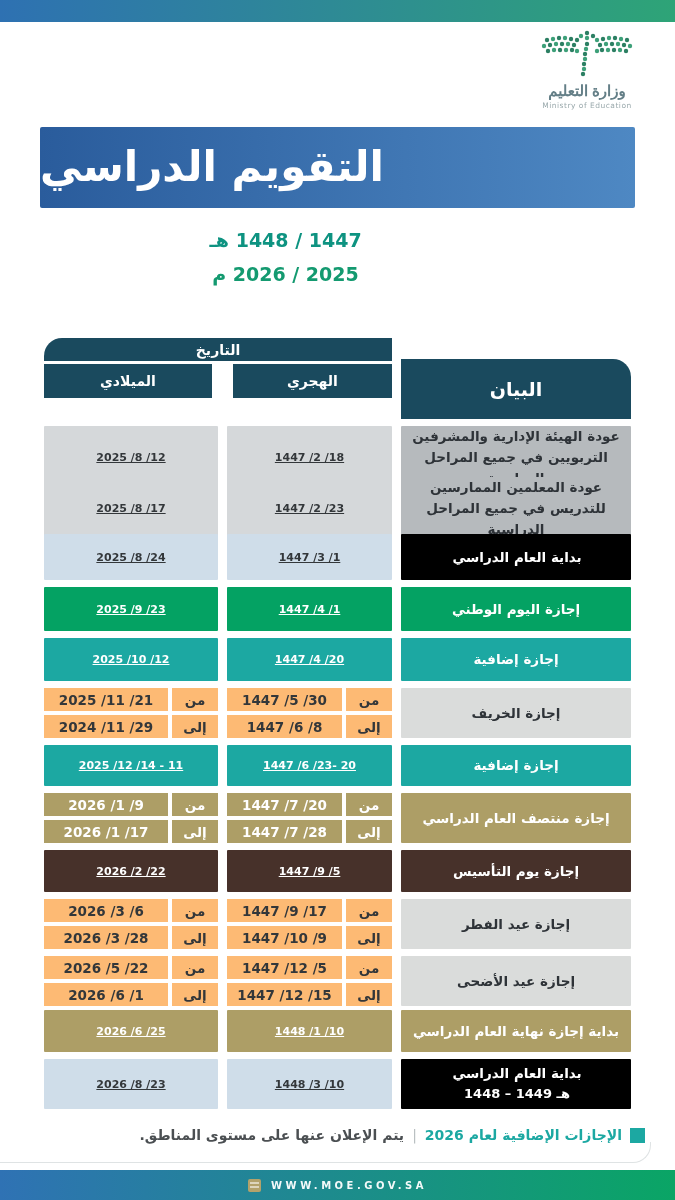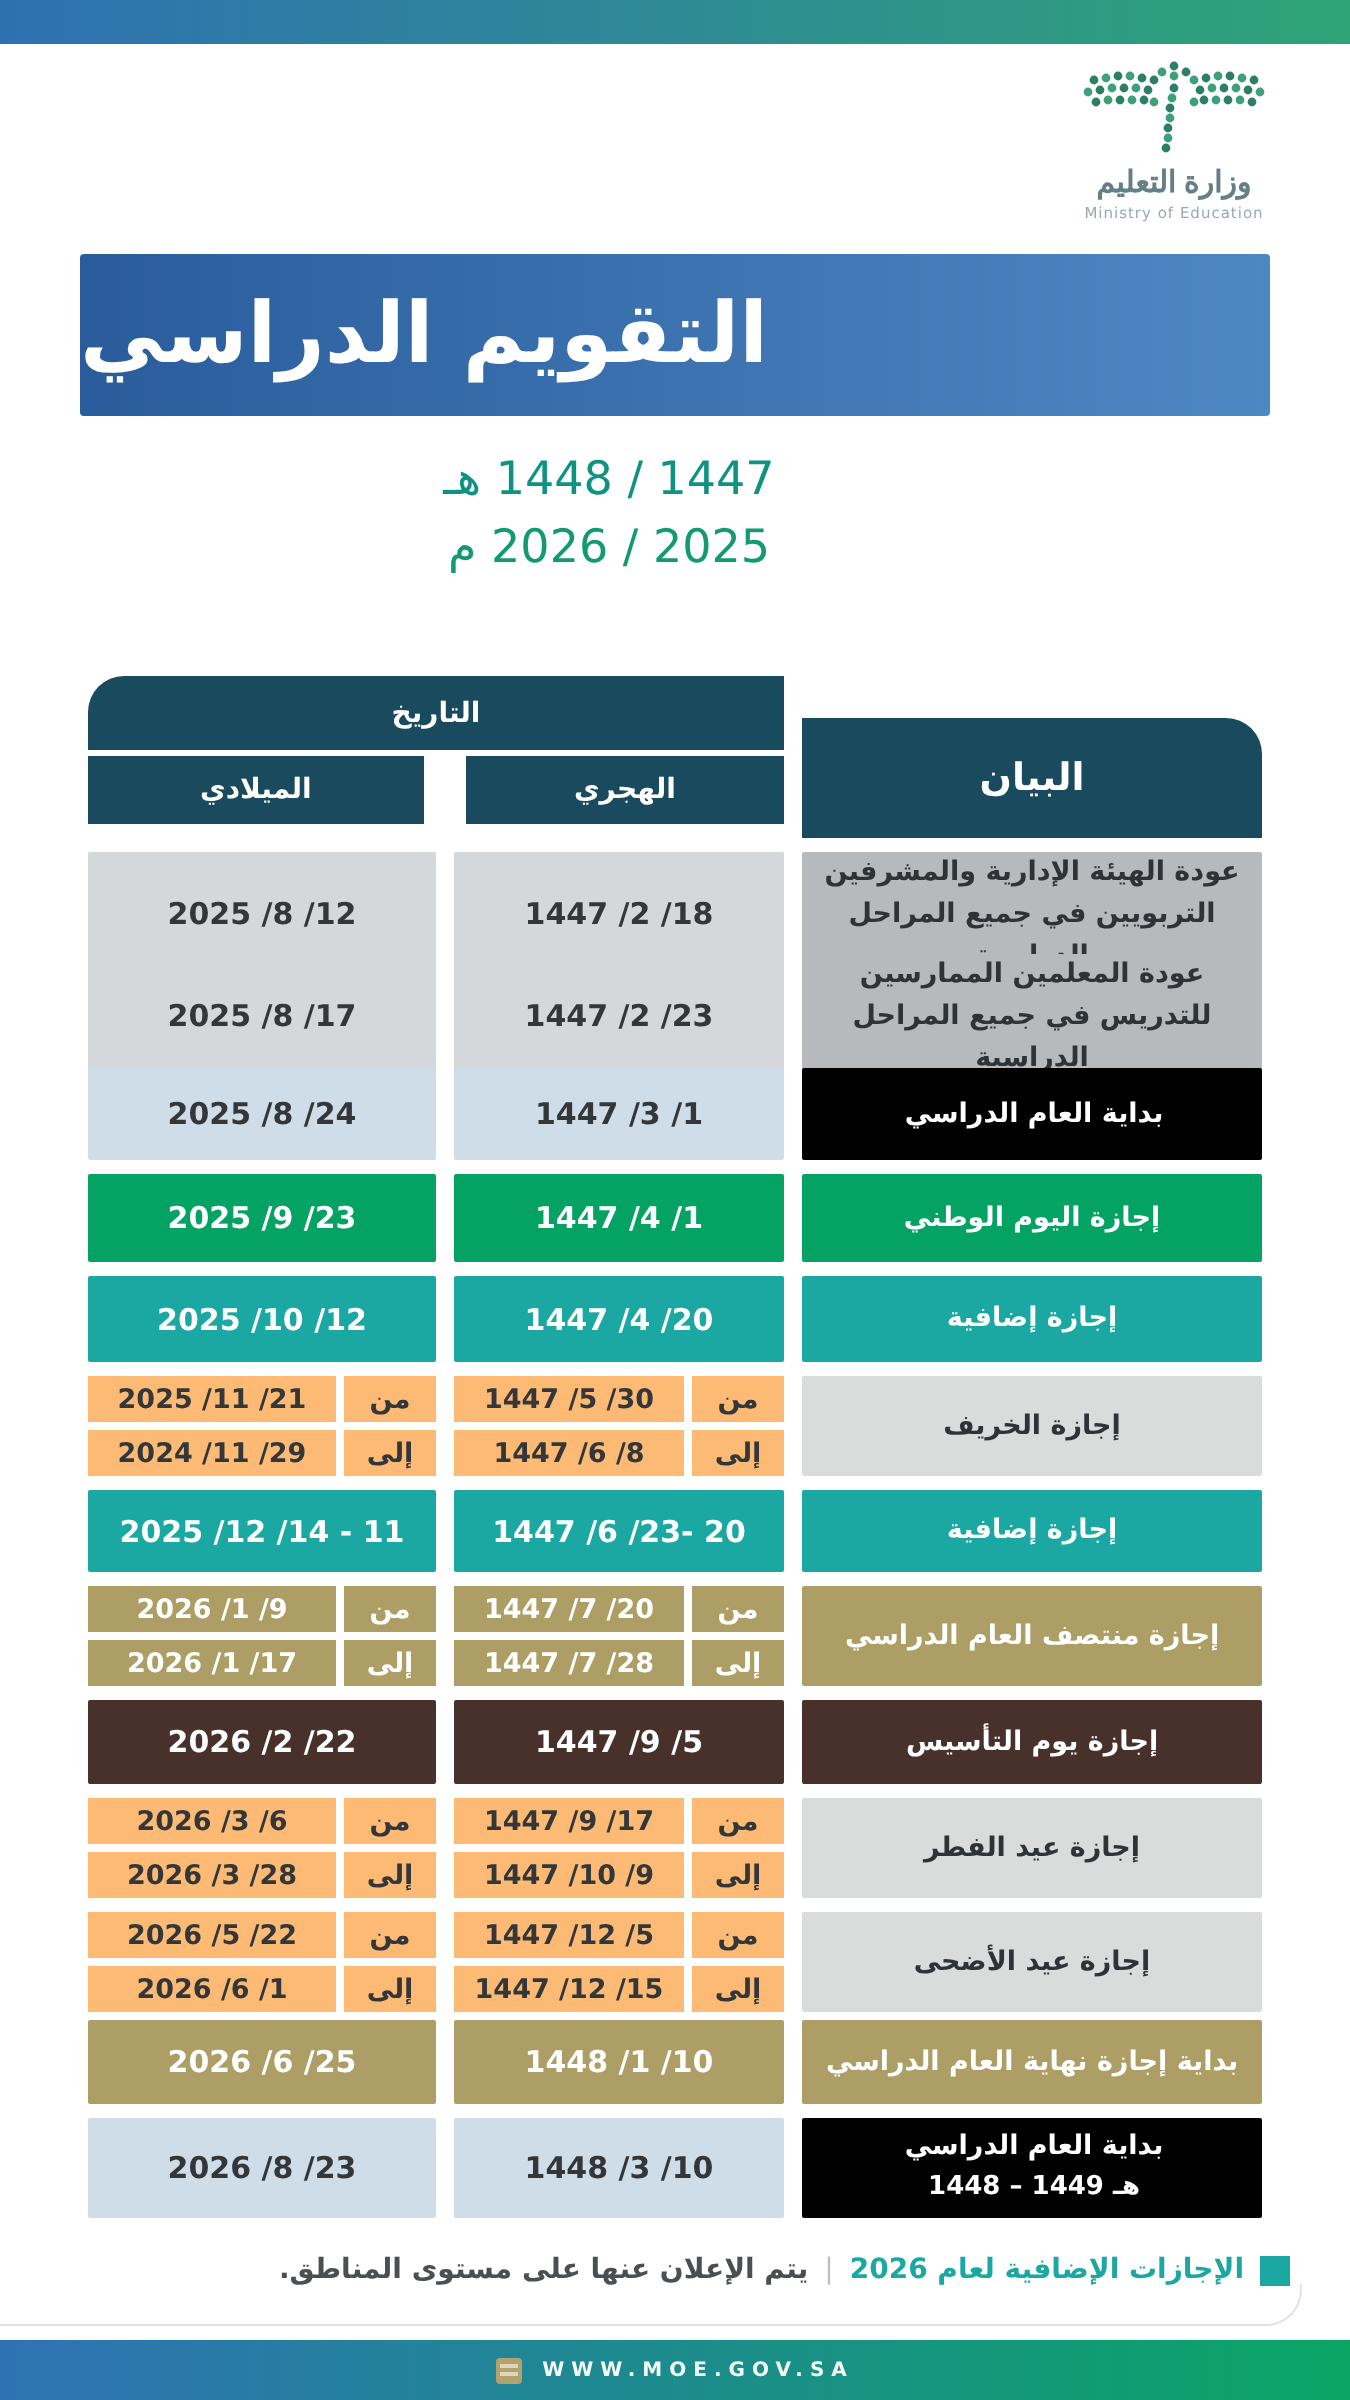--- a/index.html
+++ b/index.html
@@ -21,38 +21,38 @@
     border-right:1.5px solid #dfe3e4;border-bottom:1.5px solid #dfe3e4;border-bottom-right-radius:18px;}
   
   .logo{position:absolute;top:30px;right:28px;width:120px;text-align:center;}
   .logo svg{display:block;margin:0 auto;}
   .logo-ar{font-size:15px;font-weight:bold;color:#647f87;margin-top:2px;font-family:Liberation Serif, serif;}
   .logo-en{font-size:7.5px;color:#9aa9ac;letter-spacing:.5px;margin-top:1px;}
   
   .banner{position:absolute;left:40px;top:127px;width:595px;height:81px;
     background:linear-gradient(90deg,#2a5c9c 0%,#4e88c3 100%);
     color:#ffffff;font-size:42px;font-weight:bold;text-align:left;line-height:80px;border-radius:2px;}
-  .years{position:absolute;left:52px;top:223px;width:505px;text-align:center;direction:rtl;
-    font-weight:normal;font-size:23px;line-height:34px;}
+  .years{position:absolute;left:33px;top:223px;width:505px;text-align:center;direction:rtl;
+    font-weight:bold;font-size:19px;line-height:34px;}
   .years .hijri-years{color:#0e9381;}
   .years .greg-years{color:#149a70;}
   
   .cal{position:absolute;left:44px;top:338px;width:587px;direction:rtl;}
   .thead{display:grid;grid-template-columns:230px 165px 174px;column-gap:9px;margin-bottom:7px;}
   .hd{background:#1a4a5e;color:#fff;font-weight:bold;display:flex;align-items:center;justify-content:center;}
   .bayan-head{height:60px;font-size:19px;border-top-right-radius:18px;margin-top:21px;}
   .dates-head{grid-column:2/4;}
-  .tarikh-bar{height:37px;font-size:14px;border-top-left-radius:18px;margin-bottom:3px;}
+  .tarikh-bar{height:23px;font-size:14px;border-top-left-radius:18px;margin-bottom:3px;}
   .subhead{display:flex;gap:9px;height:34px;}
   .sub-hijri{width:165px;font-size:14px;margin-left:12px;}
   .sub-miladi{width:174px;font-size:14px;}
   .row{display:grid;grid-template-columns:230px 165px 174px;column-gap:9px;margin-bottom:7px;}
   .cell{display:flex;align-items:center;justify-content:center;text-align:center;border-radius:1px;}
   .bayan{font-weight:bold;font-size:13.5px;line-height:1.55;padding:0 10px;}
-  .date{font-weight:bold;font-size:15px;direction:ltr;}
+  .date{font-weight:bold;font-size:11px;direction:ltr;text-decoration:underline;}
   .rangecol{display:block;border-radius:0;background:transparent !important;}
   .mini{display:flex;gap:4px;height:23px;}
   .mini + .mini{margin-top:4px;}
   .lbl{width:46px;display:flex;align-items:center;justify-content:center;font-weight:bold;font-size:13.5px;}
   .mdate{flex:1;display:flex;align-items:center;justify-content:center;font-weight:bold;font-size:13.5px;direction:ltr;}
   .line2{font-size:13px;direction:ltr;}
   
   .h41{height:41px}.h42{height:42px}.h43{height:43px}.h44{height:44px}
   .h46{height:46px}.h47{height:47px}.h50{height:50px}
   

